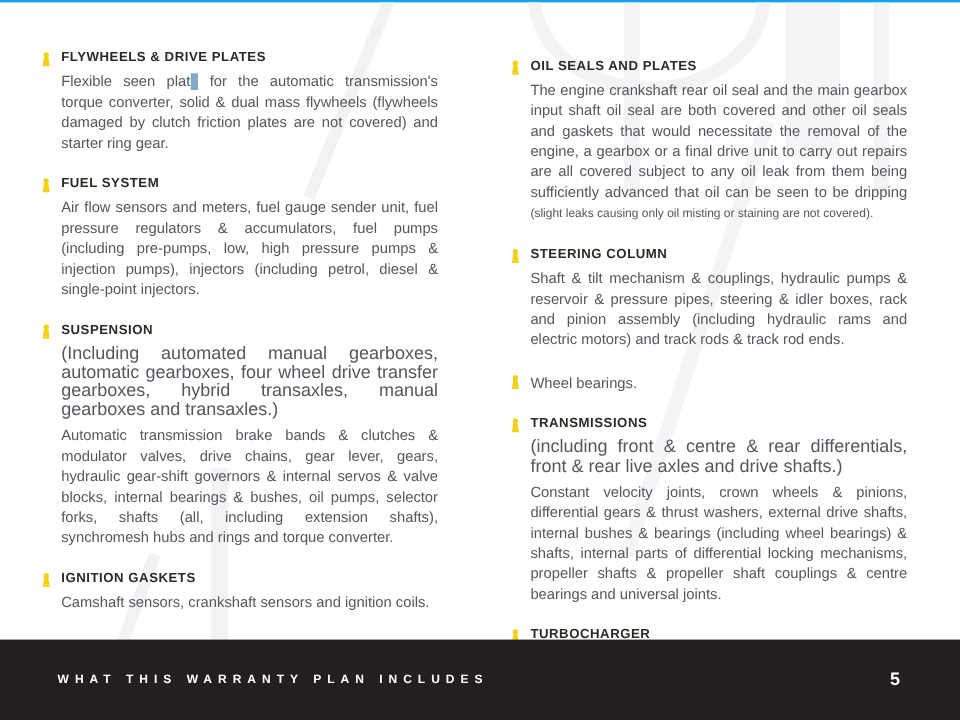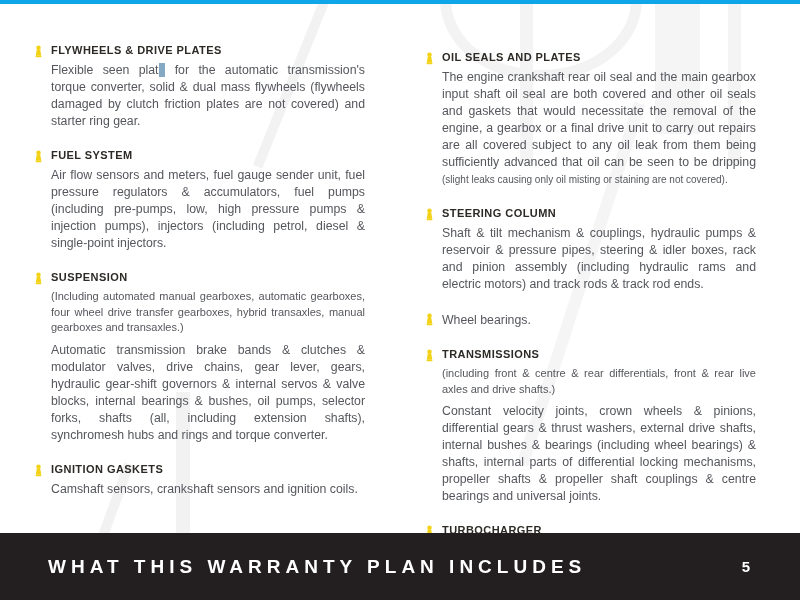--- a/index.html
+++ b/index.html
@@ -5,21 +5,21 @@
   html,body{margin:0;padding:0;}
   body{
     width:800px;height:600px;
     font-family:"Liberation Sans", sans-serif;
     background:#ffffff;
     position:relative;
     overflow:hidden;
   }
   .page{
     position:absolute;inset:0;
-    border-top:4px solid #0ea5e9;
+    border-top:2px solid #0ea5e9;
     overflow:hidden;
   }
   
   .wm{position:absolute;background:#f2f2f3;}
   .wm-arc{
     position:absolute;background:transparent;
     border:11px solid #f3f3f4;border-radius:50%;
   }
   
   .content{
@@ -42,40 +42,40 @@
     color:#2d2a26;letter-spacing:0.04em;
   }
   p.body{
     margin:0;
     font-size:12.3px;line-height:17px;
     color:#55575c;
     text-align:justify;
   }
   p.note{
     margin:0 0 6px 0;
-    font-size:11px;line-height:15.5px;
+    font-size:15px;line-height:15.5px;
     color:#55575c;
     text-align:justify;
   }
   .small-note{font-size:10px;}
   .hl-box{
     background:#86a9c3;color:#86a9c3;
     display:inline;
   }
   
   .footer{
     position:absolute;left:0;right:0;bottom:0;height:67px;
     background:#231f20;
     display:flex;align-items:center;justify-content:space-between;
     padding:0 50px 0 48px;
     box-sizing:border-box;
   }
   .footer-title{
     color:#ffffff;
-    font-size:19px;font-weight:bold;
+    font-size:10px;font-weight:bold;
     letter-spacing:5px;
   }
   .footer-page{
     color:#ffffff;
     font-size:15px;font-weight:bold;
   }
 </style>
 </head>
 <body>
 

